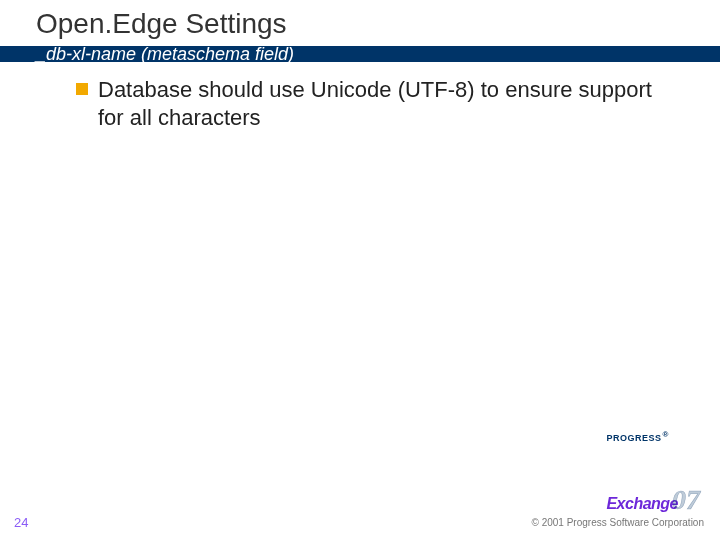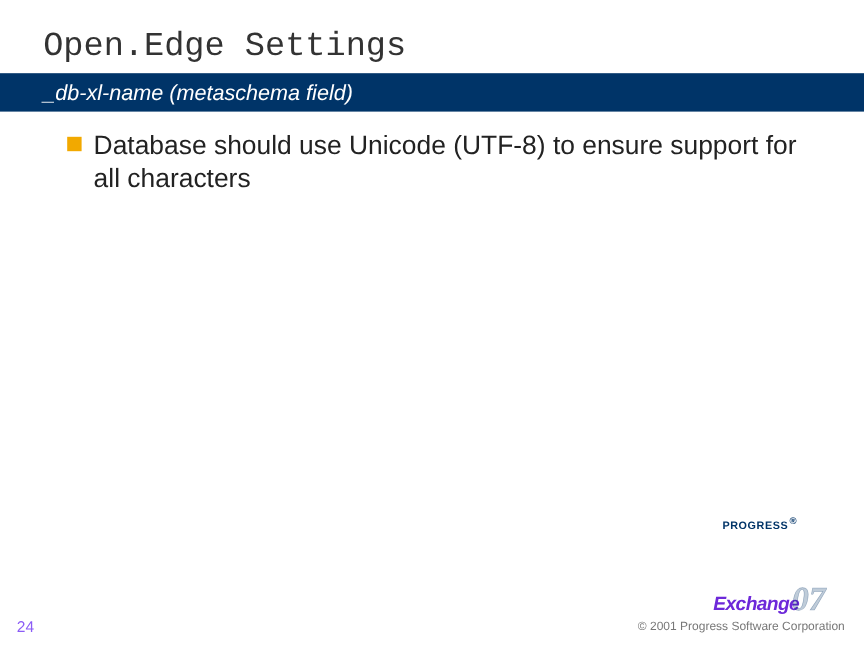--- a/index.html
+++ b/index.html
@@ -5,43 +5,42 @@
   * { margin: 0; padding: 0; box-sizing: border-box; }
   body {
     width: 720px;
     height: 540px;
     font-family: Arial, Helvetica, sans-serif;
     background: #ffffff;
     position: relative;
     overflow: hidden;
   }
   .title-area {
-    padding: 24px 0 6px 36px;
-    font-family: Liberation Mono, monospace;
+    padding: 8px 0 6px 36px;
   }
   .title {
     font-size: 28px;
     color: #333;
     font-weight: normal;
   }
   .blue-bar {
     background: #003468;
-    height: 32px;
+    height: 16px;
     width: 100%;
     padding-left: 36px;
     display: flex;
     align-items: center;
   }
   .subtitle {
     color: #ffffff;
     font-style: italic;
     font-size: 18px;
   }
   .content {
-    padding: 14px 40px 0 56px;
+    padding: 14px 40px 0 76px;
   }
   .bullet-row {
     display: flex;
     align-items: flex-start;
     gap: 10px;
   }
   .bullet {
     width: 12px;
     height: 12px;
     background: #f2a900;
@@ -76,23 +75,23 @@
   }
   .footer-right {
     position: absolute;
     right: 16px;
     bottom: 12px;
     font-size: 10px;
     color: #777;
   }
   .logo {
     position: absolute;
-    right: 32px;
+    right: 20px;
     bottom: 26px;
-    text-align: center;
+    text-align: left;
     line-height: 1;
   }
   .logo-top {
     font-size: 9px;
     color: #003468;
     font-weight: bold;
     letter-spacing: 0.5px;
     margin-bottom: -2px;
     padding-right: 16px;
   }

